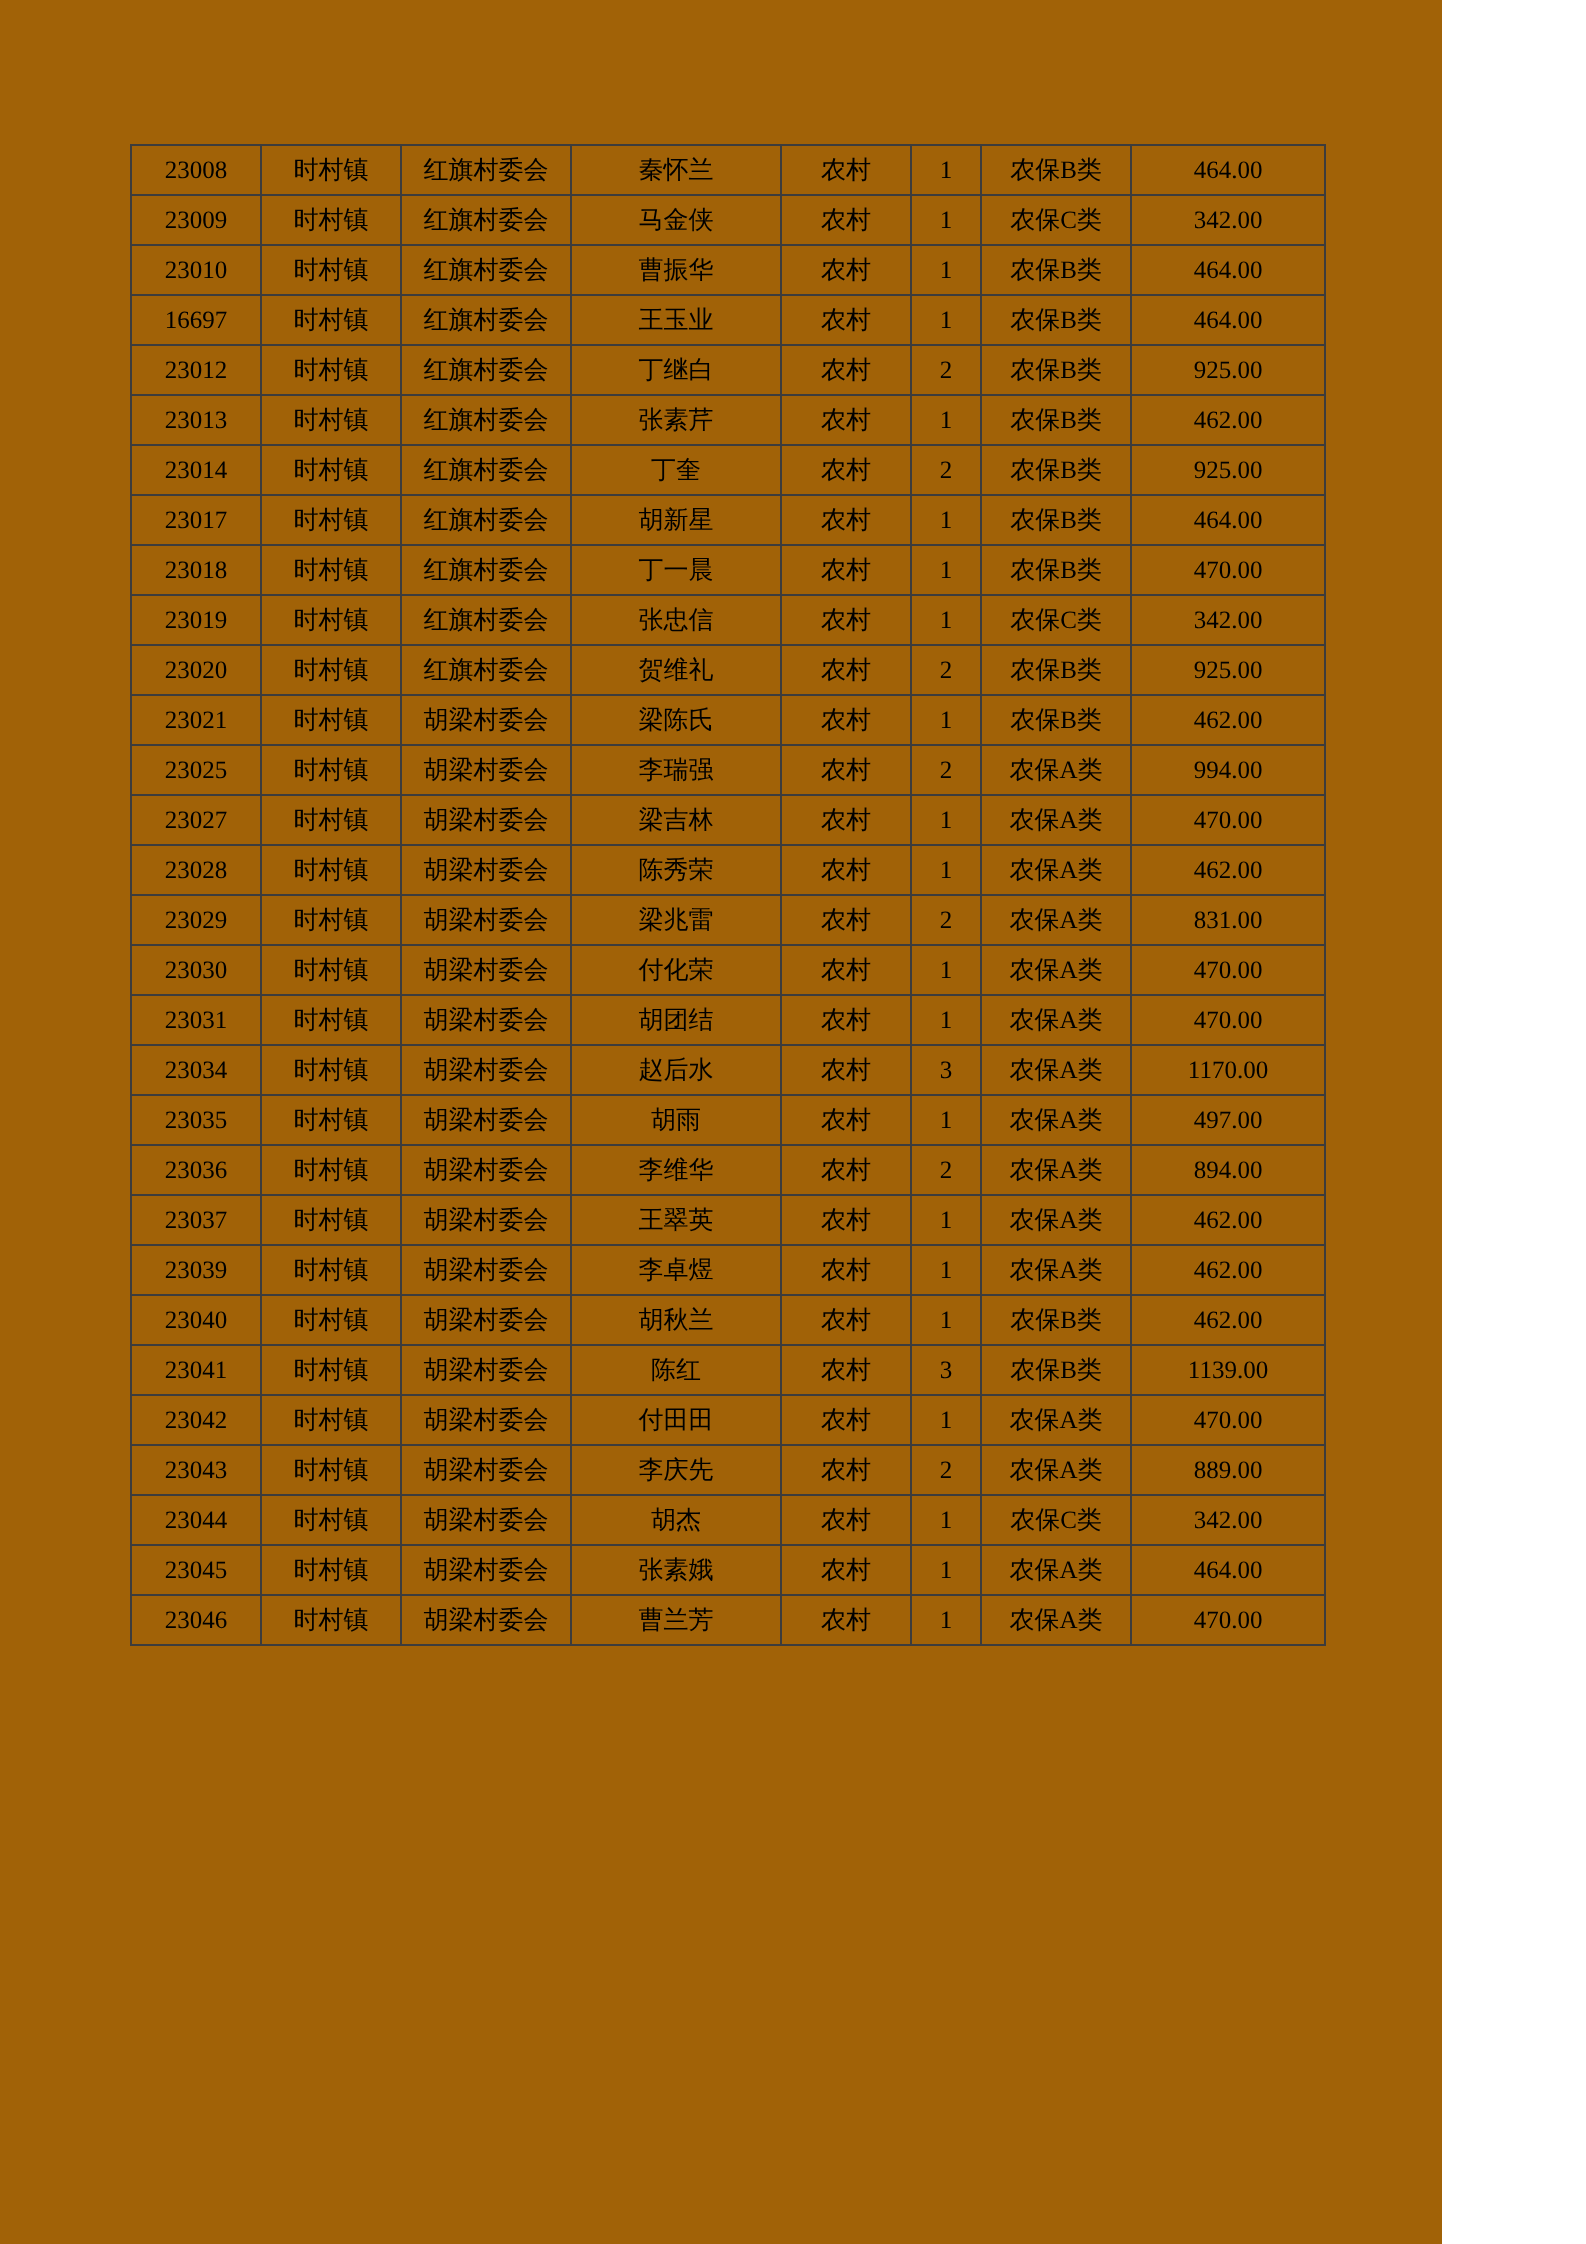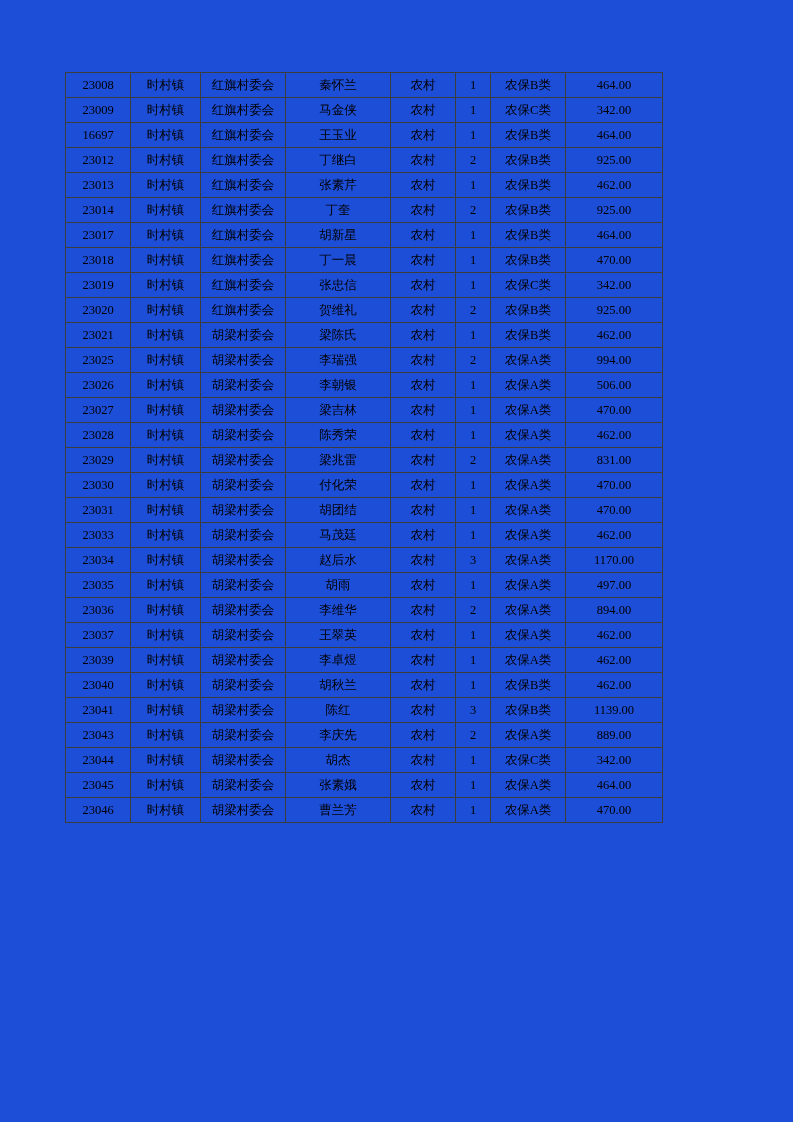--- a/index.html
+++ b/index.html
@@ -8,23 +8,23 @@
     background: #ffffff;
   }
   body {
     width: 793px;
     height: 1122px;
     font-family: "Liberation Serif", "DejaVu Serif", serif;
     color: #000000;
   }
   .page {
     position: relative;
-    width: 793px;
+    width: 721px;
     height: 1122px;
-    background: #1d4ed8;
+    background: #a16207;
     overflow: hidden;
   }
   table.data-table {
     position: absolute;
     left: 65px;
     top: 72px;
     width: 597px;
     border-collapse: collapse;
     table-layout: fixed;
   }
@@ -79,20 +79,30 @@
           <td>23009</td>
           <td>时村镇</td>
           <td>红旗村委会</td>
           <td>马金侠</td>
           <td>农村</td>
           <td>1</td>
           <td>农保C类</td>
           <td>342.00</td>
         </tr>
         <tr>
+          <td>23010</td>
+          <td>时村镇</td>
+          <td>红旗村委会</td>
+          <td>曹振华</td>
+          <td>农村</td>
+          <td>1</td>
+          <td>农保B类</td>
+          <td>464.00</td>
+        </tr>
+        <tr>
           <td>16697</td>
           <td>时村镇</td>
           <td>红旗村委会</td>
           <td>王玉业</td>
           <td>农村</td>
           <td>1</td>
           <td>农保B类</td>
           <td>464.00</td>
         </tr>
         <tr>
@@ -179,30 +189,20 @@
           <td>23025</td>
           <td>时村镇</td>
           <td>胡梁村委会</td>
           <td>李瑞强</td>
           <td>农村</td>
           <td>2</td>
           <td>农保A类</td>
           <td>994.00</td>
         </tr>
         <tr>
-          <td>23026</td>
-          <td>时村镇</td>
-          <td>胡梁村委会</td>
-          <td>李朝银</td>
-          <td>农村</td>
-          <td>1</td>
-          <td>农保A类</td>
-          <td>506.00</td>
-        </tr>
-        <tr>
           <td>23027</td>
           <td>时村镇</td>
           <td>胡梁村委会</td>
           <td>梁吉林</td>
           <td>农村</td>
           <td>1</td>
           <td>农保A类</td>
           <td>470.00</td>
         </tr>
         <tr>
@@ -239,30 +239,20 @@
           <td>23031</td>
           <td>时村镇</td>
           <td>胡梁村委会</td>
           <td>胡团结</td>
           <td>农村</td>
           <td>1</td>
           <td>农保A类</td>
           <td>470.00</td>
         </tr>
         <tr>
-          <td>23033</td>
-          <td>时村镇</td>
-          <td>胡梁村委会</td>
-          <td>马茂廷</td>
-          <td>农村</td>
-          <td>1</td>
-          <td>农保A类</td>
-          <td>462.00</td>
-        </tr>
-        <tr>
           <td>23034</td>
           <td>时村镇</td>
           <td>胡梁村委会</td>
           <td>赵后水</td>
           <td>农村</td>
           <td>3</td>
           <td>农保A类</td>
           <td>1170.00</td>
         </tr>
         <tr>
@@ -317,20 +307,30 @@
         </tr>
         <tr>
           <td>23041</td>
           <td>时村镇</td>
           <td>胡梁村委会</td>
           <td>陈红</td>
           <td>农村</td>
           <td>3</td>
           <td>农保B类</td>
           <td>1139.00</td>
+        </tr>
+        <tr>
+          <td>23042</td>
+          <td>时村镇</td>
+          <td>胡梁村委会</td>
+          <td>付田田</td>
+          <td>农村</td>
+          <td>1</td>
+          <td>农保A类</td>
+          <td>470.00</td>
         </tr>
         <tr>
           <td>23043</td>
           <td>时村镇</td>
           <td>胡梁村委会</td>
           <td>李庆先</td>
           <td>农村</td>
           <td>2</td>
           <td>农保A类</td>
           <td>889.00</td>

